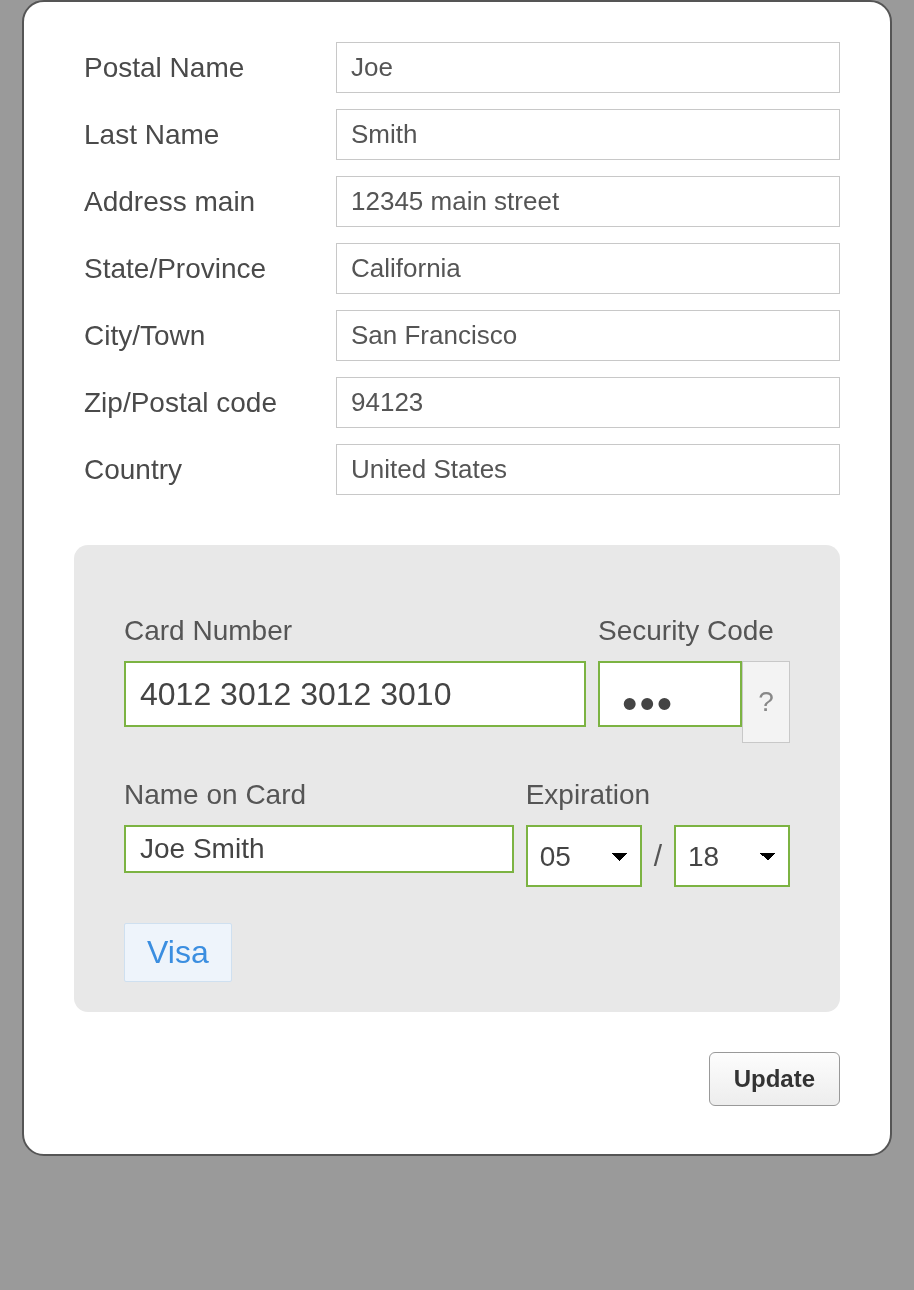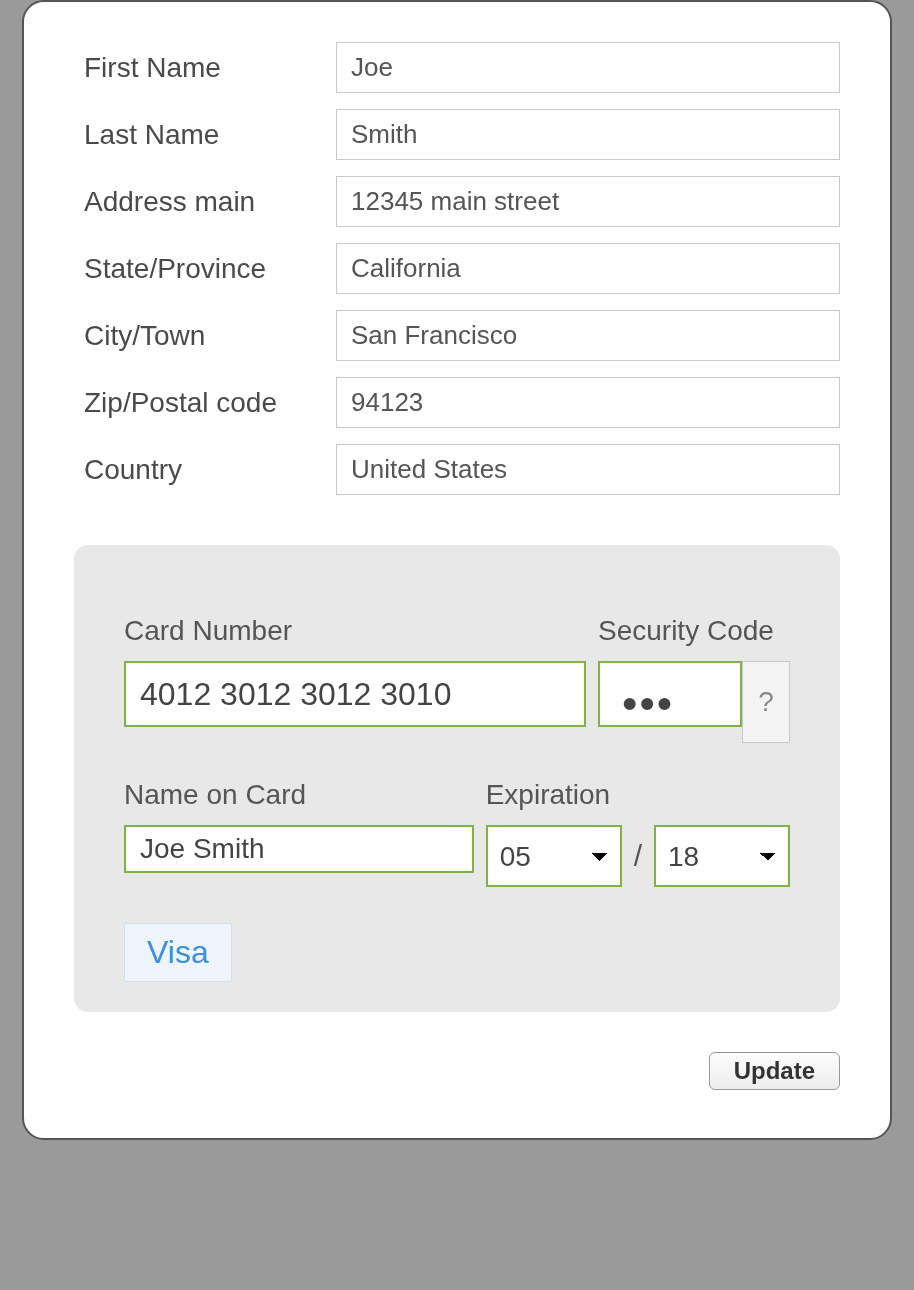--- a/index.html
+++ b/index.html
@@ -103,21 +103,21 @@
       font-size: 28px;
       color: #444;
       padding: 0 36px 0 12px;
       font-family: inherit;
       appearance: none;
       -webkit-appearance: none;
       background-image: linear-gradient(45deg, transparent 50%, #000 50%), linear-gradient(135deg, #000 50%, transparent 50%);
       background-position: calc(100% - 20px) 26px, calc(100% - 12px) 26px;
       background-size: 8px 8px, 8px 8px;
       background-repeat: no-repeat;
-      width: 136px;
+      width: 116px;
     }
     .exp-sep { font-size: 30px; color: #555; padding: 0 4px; }
 
     .card-type-row { display: flex; justify-content: flex-start; }
     .card-type-badge {
       background: #eef4fb;
       border: 1px solid #cfe0f0;
       color: #3b8ee0;
       font-size: 32px;
       padding: 10px 22px;
@@ -125,32 +125,32 @@
     }
 
     .footer { display: flex; justify-content: flex-end; }
     .update-btn {
       font-size: 24px;
       font-weight: bold;
       color: #333;
       background: linear-gradient(#fdfdfd, #ededed);
       border: 1px solid #999;
       border-radius: 6px;
-      padding: 4px 24px;
+      padding: 12px 24px;
       cursor: pointer;
     }
   </style>
 </head>
 <body>
 
 <div class="card">
 
   <div class="billing-rows">
     <div class="row">
-      <div class="row-label">First Name</div>
+      <div class="row-label">Postal Name</div>
       <input class="row-input" value="Joe" style="">
     </div>
     <div class="row">
       <div class="row-label">Last Name</div>
       <input class="row-input" value="Smith" style="">
     </div>
     <div class="row">
       <div class="row-label">Address main</div>
       <input class="row-input" value="12345 main street" style="">
     </div>

